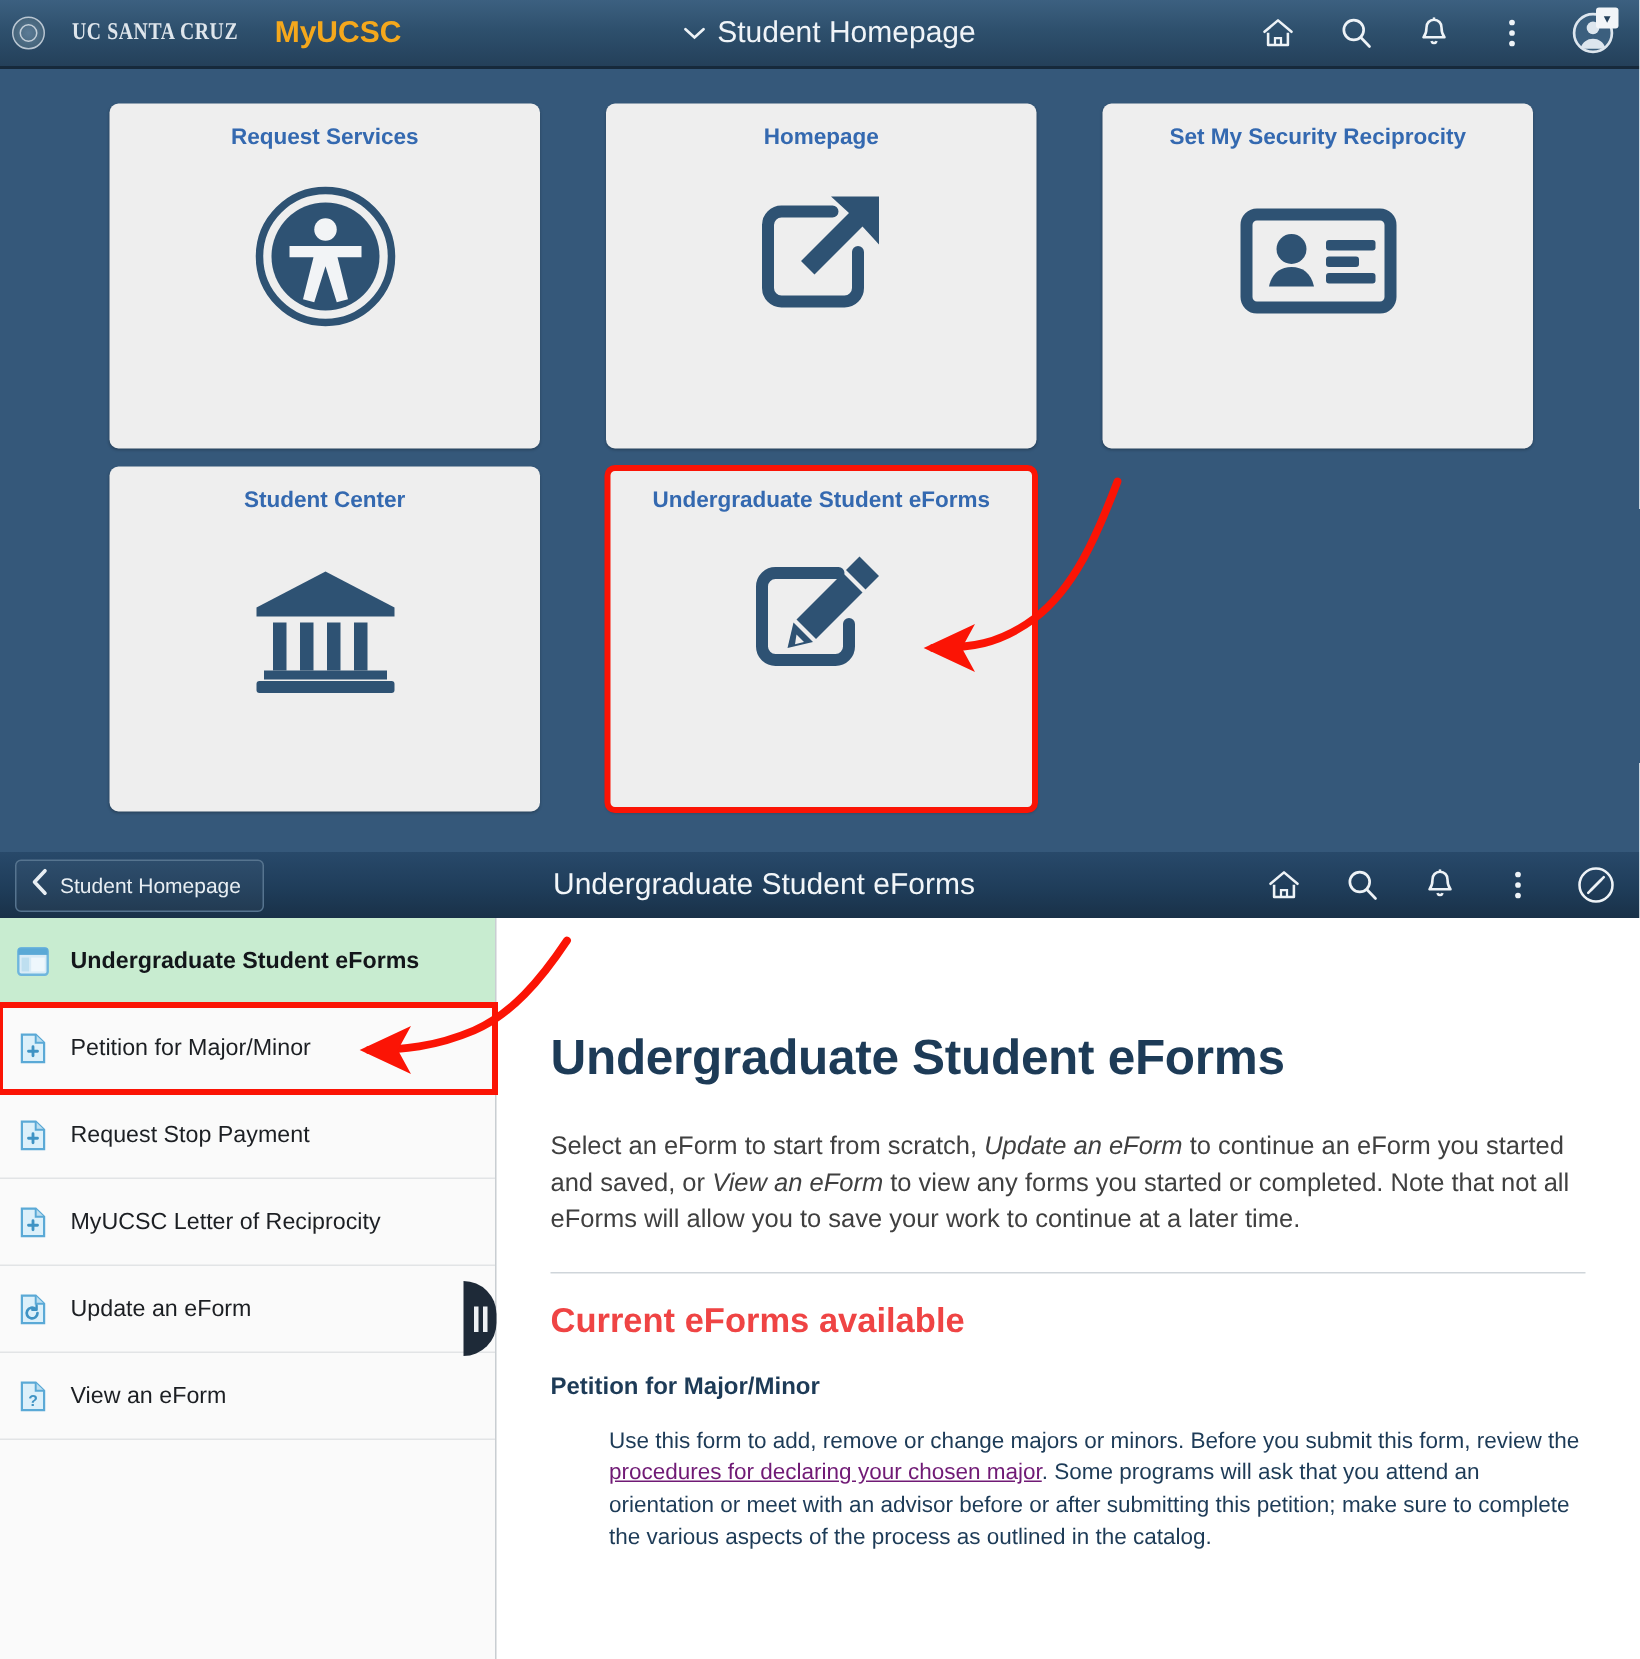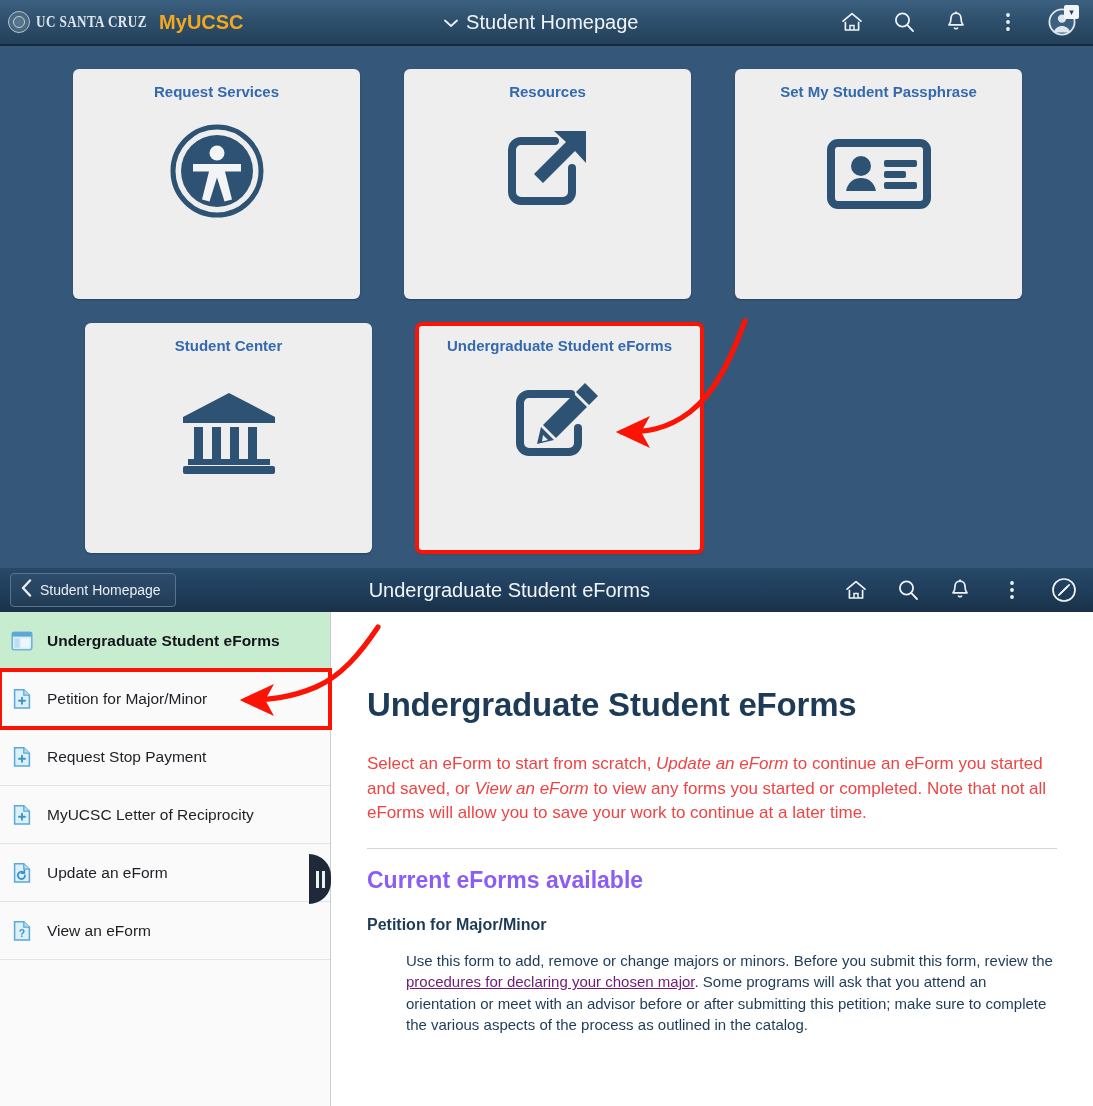--- a/index.html
+++ b/index.html
@@ -11,21 +11,21 @@
   }
   #app { position: relative; width: 1093px; height: 1106px; overflow: hidden; }
 
   
   .top-header {
     position: absolute; left: 0; top: 0; width: 1093px; height: 46px;
     background: linear-gradient(180deg, #3c6080 0%, #2e506d 45%, #24405a 100%);
     display: flex; align-items: center;
     border-bottom: 2px solid #16293b;
   }
-  .brand { display: flex; align-items: center; padding-left: 8px; gap: 6px; }
+  .brand { display: flex; align-items: center; padding-left: 8px; gap: 18px; }
   .seal {
     width: 22px; height: 22px; border-radius: 50%;
     border: 1.6px solid #b9c6d2;
     background: radial-gradient(circle at 50% 50%, #5b7b96 0%, #49687f 60%, #3e5b72 100%);
     position: relative; flex: 0 0 auto;
   }
   .seal::after {
     content: ""; position: absolute; inset: 4px; border-radius: 50%;
     border: 1.2px solid #c3cfd9;
   }
@@ -59,21 +59,21 @@
     font-size: 9px; color: #26425c; line-height: 1;
   }
 
   
   .tile-area {
     position: absolute; left: 0; top: 46px; width: 1093px; height: 522px;
     background: #35587a;
   }
   .tile-row { display: flex; gap: 44px; padding-left: 73px; }
   .tile-row.row1 { padding-top: 23px; }
-  .tile-row.row2 { padding-top: 24px; margin-left: 12px; }
+  .tile-row.row2 { padding-top: 12px; }
   .tile {
     width: 287px; height: 230px; background: #eeeeee;
     border-radius: 6px; position: relative;
     display: flex; flex-direction: column; align-items: center;
     box-shadow: 0 1px 2px rgba(0,0,0,0.25);
   }
   .tile.empty { background: transparent; box-shadow: none; }
   .tile-title {
     color: #3469b0; font-size: 15px; font-weight: 700; margin-top: 14px;
     text-align: center; line-height: 1.2; padding: 0 6px;
@@ -130,27 +130,27 @@
 
   .content {
     flex: 1; padding: 74px 36px 0 36px; overflow: hidden;
     background: #ffffff;
   }
   .content h1 {
     font-size: 33px; color: #1d3b57; font-weight: 700; letter-spacing: -0.2px;
     margin-bottom: 28px;
   }
   .lead {
-    font-size: 17px; color: #ef4444; line-height: 1.45; max-width: 680px;
+    font-size: 17px; color: #404040; line-height: 1.45; max-width: 680px;
     margin-bottom: 22px;
   }
   .lead i { font-style: italic; }
   .rule { border: none; border-top: 1px solid #cfd5da; margin: 0 0 18px 0; }
   .content h2 {
-    font-size: 23px; color: #8b5cf6; font-weight: 700; margin-bottom: 22px;
+    font-size: 23px; color: #ef4444; font-weight: 700; margin-bottom: 22px;
   }
   .content h3 {
     font-size: 16px; color: #1d3b57; font-weight: 700; margin-bottom: 16px;
   }
   .indent-p {
     margin-left: 39px; font-size: 15px; color: #1d3b57; line-height: 1.42;
     max-width: 660px;
   }
   .indent-p a { color: #701a75; text-decoration: underline; }
 
@@ -224,31 +224,31 @@
           <svg width="100" height="100" viewBox="0 0 100 100">
             <circle cx="50" cy="50" r="44" fill="none" stroke="#2e5273" stroke-width="5"></circle>
             <circle cx="50" cy="50" r="36" fill="#2e5273"></circle>
             <circle cx="50" cy="32" r="7.5" fill="#f2f4f6"></circle>
             <path d="M26 43h48v7.5H58l7 28-7.5 2-7.5-24-7.5 24-7.5-2 7-28H26z" fill="#f2f4f6"></path>
           </svg>
         </div>
       </div>
 
       <div class="tile">
-        <div class="tile-title">Resources</div>
+        <div class="tile-title">Homepage</div>
         <div class="tile-icon">
           <svg width="100" height="100" viewBox="0 0 100 100">
             <path d="M57 20H23a9 9 0 00-9 9v42a9 9 0 009 9h42a9 9 0 009-9V47" fill="none" stroke="#2e5273" stroke-width="8" stroke-linecap="round"></path>
             <path d="M88 10H56l12 11L36 53l9 9 32-32 11 12z" fill="#2e5273"></path>
           </svg>
         </div>
       </div>
 
       <div class="tile">
-        <div class="tile-title">Set My Student Passphrase</div>
+        <div class="tile-title">Set My Security Reciprocity</div>
         <div class="tile-icon">
           <svg width="110" height="100" viewBox="0 0 110 100">
             <rect x="7" y="22" width="96" height="62" rx="7" fill="none" stroke="#2e5273" stroke-width="8"></rect>
             <circle cx="37" cy="45" r="10" fill="#2e5273"></circle>
             <path d="M22 70c2-9 7.5-13 15-13s13 4 15 13z" fill="#2e5273"></path>
             <rect x="60" y="39" width="33" height="7" rx="2" fill="#2e5273"></rect>
             <rect x="60" y="50" width="22" height="7" rx="2" fill="#2e5273"></rect>
             <rect x="60" y="61" width="33" height="7" rx="2" fill="#2e5273"></rect>
           </svg>
         </div>

